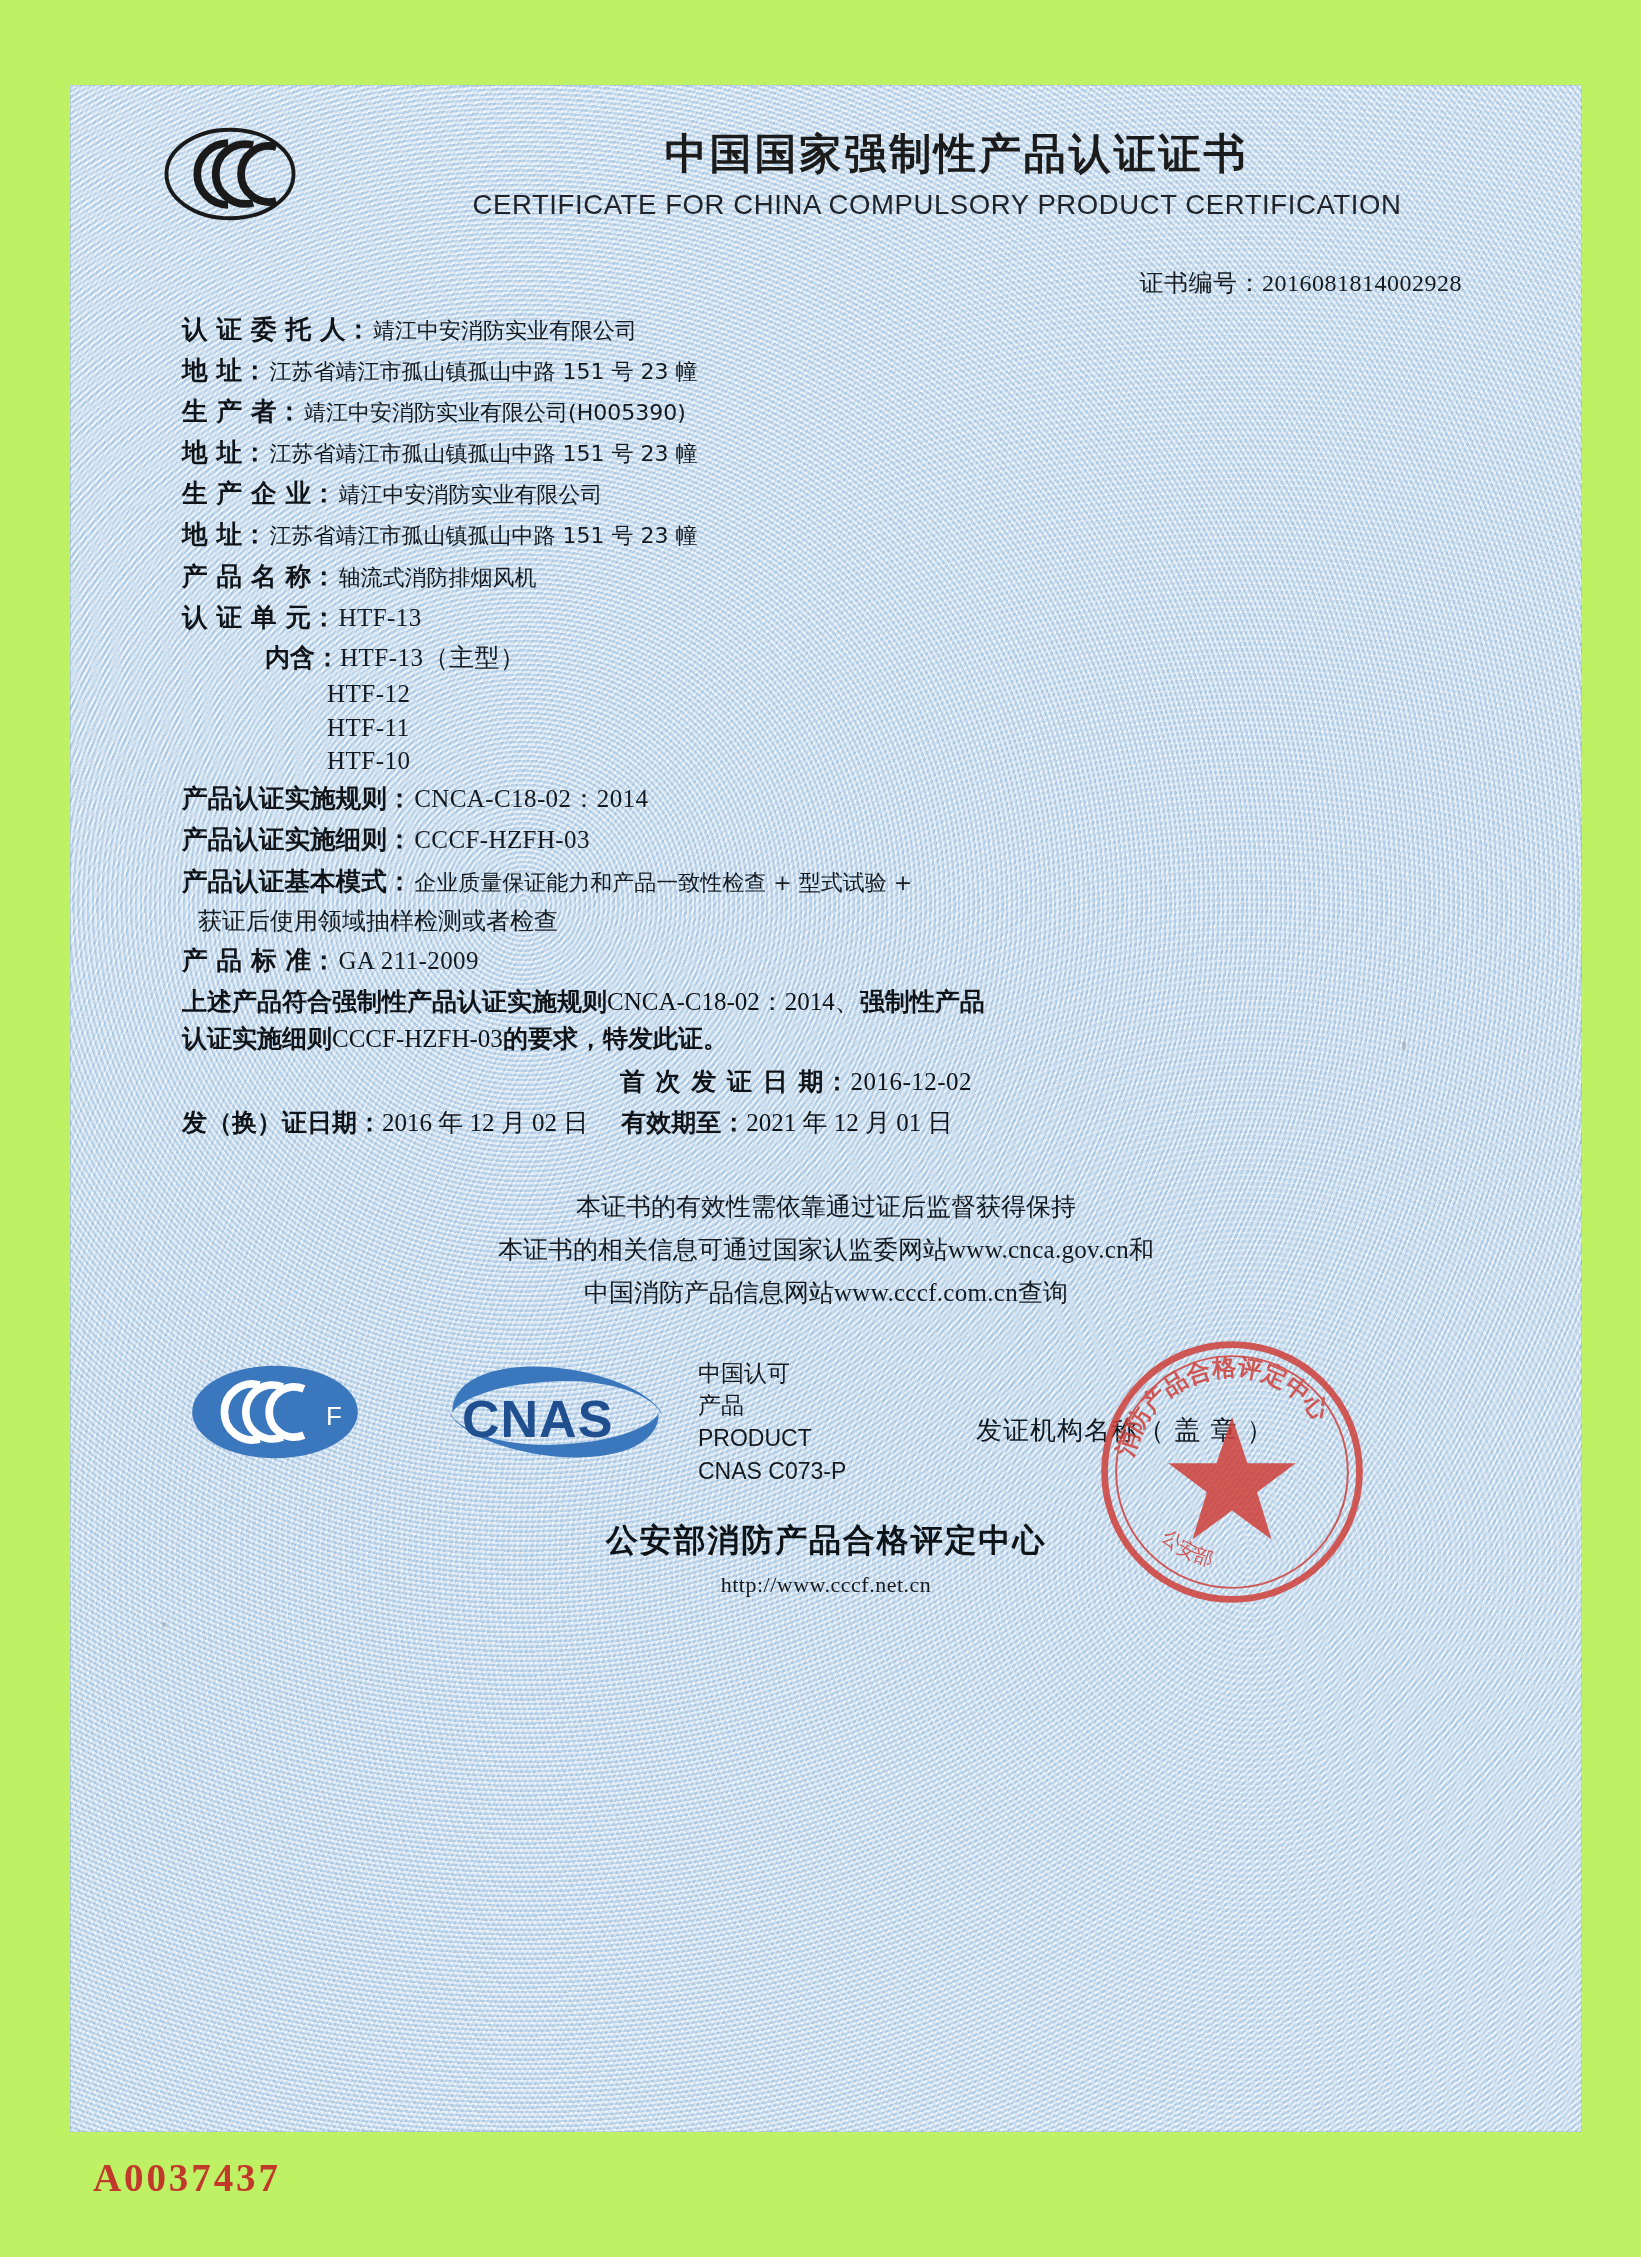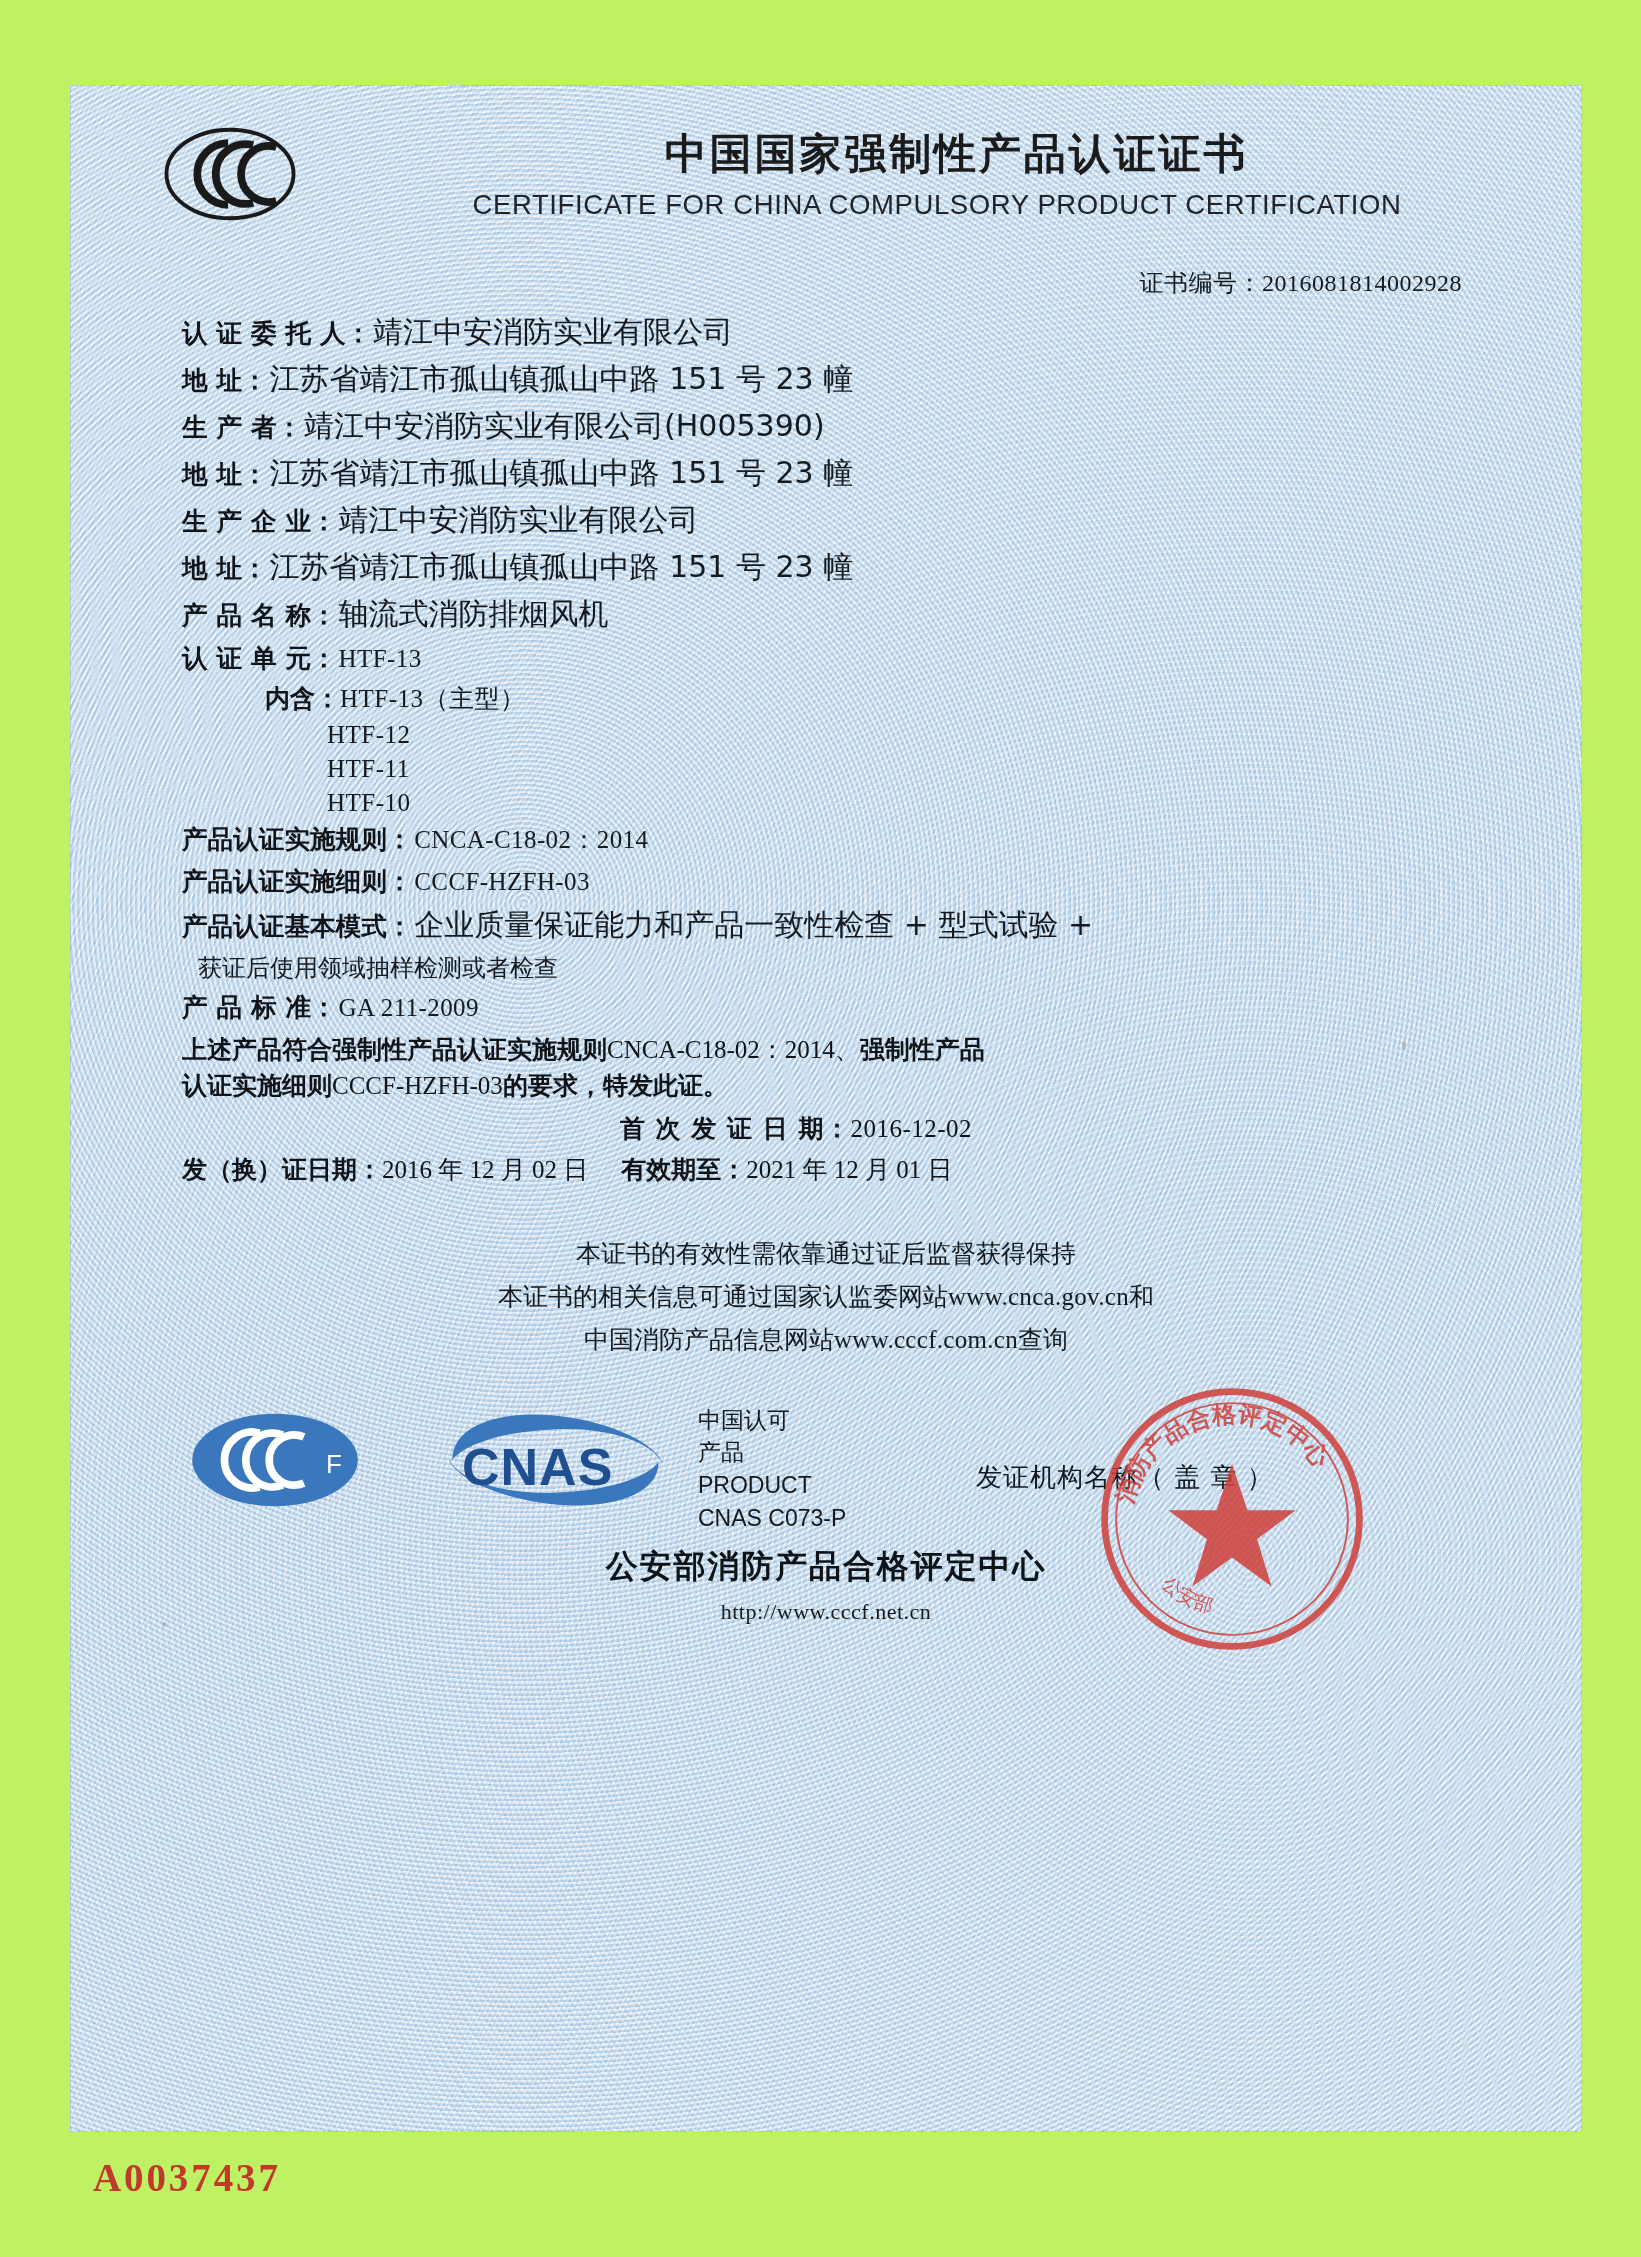--- a/index.html
+++ b/index.html
@@ -131,21 +131,21 @@
   .lbl {
     font-family: "DejaVu Sans", sans-serif;
     font-size: 25.6px;
     font-weight: bold;
     color: #101418;
     white-space: nowrap;
     flex: 0 0 auto;
   }
   .val {
     font-family: "DejaVu Sans", sans-serif;
-    font-size: 30px;
+    font-size: 22px;
     color: #141a20;
     margin-left: 1.9px;
   }
   .val.serif {
     font-family: "Liberation Serif", serif;
     font-size: 25px;
     letter-spacing: 0.4px;
   }
 
   .sub-row {
@@ -287,20 +287,21 @@
     left: 966px;
     top: -21px;
     width: 280px;
     height: 280px;
     z-index: 6;
     opacity: 0.82;
   }
 
   
   .footer {
+    margin-top: 21px;
     text-align: center;
   }
   .footer-org {
     font-family: "DejaVu Sans", sans-serif;
     font-size: 32px;
     font-weight: bold;
     color: #0e1318;
     letter-spacing: 1.9px;
   }
   .footer-addr {

